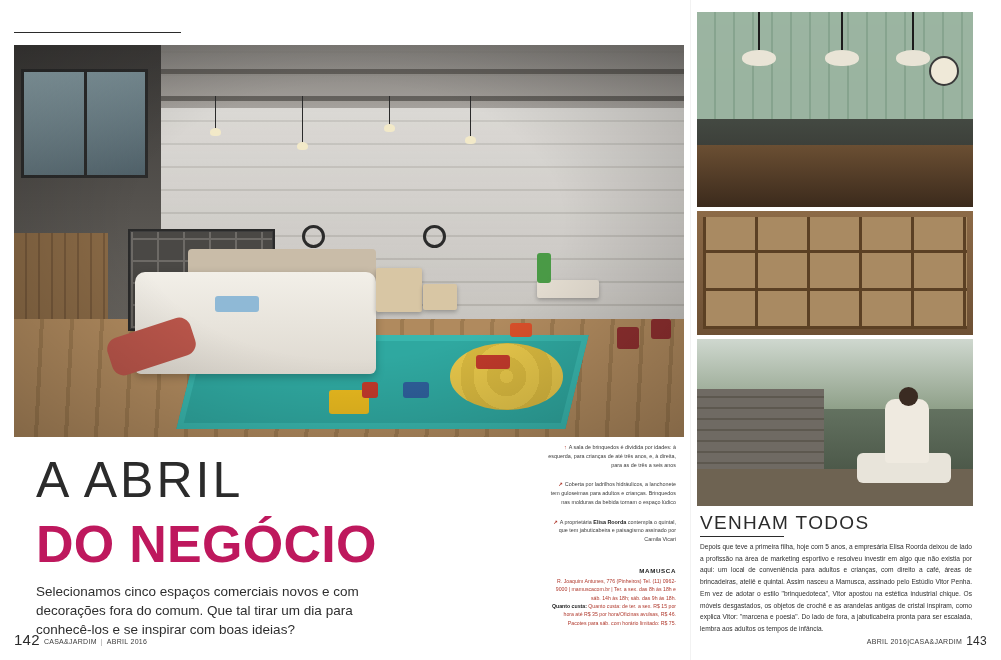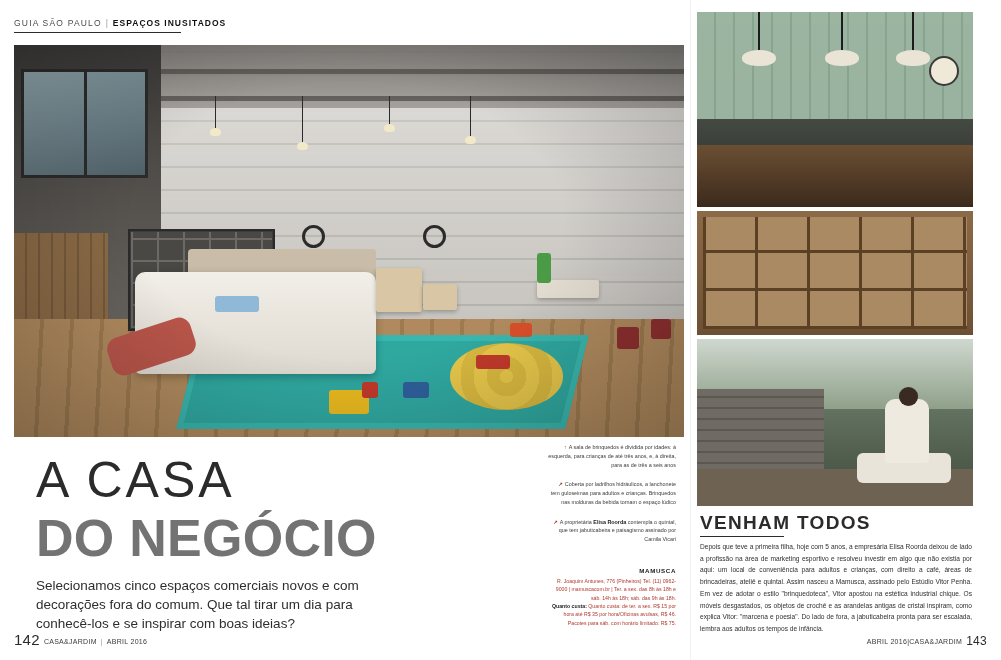--- a/index.html
+++ b/index.html
@@ -172,22 +172,22 @@
     background:#3a2b22;border-radius:50%;}
   .p-girl .ground{position:absolute;left:0;bottom:0;width:100%;height:22%;
     background:#6e6352;}
 
   
   .headline{position:absolute;left:36px;top:455px;width:400px;}
   .h-line1{
     font-size:50px;font-weight:300;letter-spacing:.06em;color:#2b2b2b;line-height:1;
   }
   .h-line2{
-    font-size:52px;font-weight:bold;letter-spacing:.005em;color:#737373;line-height:1.05;
-    margin-top:6px;
+    font-size:52px;font-weight:bold;letter-spacing:.005em;color:#be185d;line-height:1.05;
+    margin-top:12px;
   }
   .deck{
     margin-top:10px;width:348px;
     font-size:13.5px;line-height:1.42;color:#2e2e2e;font-weight:300;
   }
   .credit{
     margin-top:12px;font-size:7.5px;color:#3a3a3a;letter-spacing:.02em;
   }
   .credit b{font-weight:bold;}
 
@@ -204,21 +204,21 @@
   }
   .service .sv-title{
     font-size:6.2px;font-weight:bold;letter-spacing:.1em;color:#222;margin-bottom:3px;
   }
   .service .sv-body{font-size:5.2px;line-height:1.6;color:#b03a2e;}
   .service .sv-body b{color:#222;}
 
   
   .r-title{
     position:absolute;left:700px;top:512px;
-    font-size:19px;font-weight:700;letter-spacing:.07em;color:#2b2b2b;
+    font-size:19px;font-weight:400;letter-spacing:.07em;color:#2b2b2b;
   }
   .r-rule{position:absolute;left:700px;top:536px;width:84px;height:1px;background:#2b2b2b;}
   .r-body{
     position:absolute;left:700px;top:541px;width:272px;
     font-size:6.6px;line-height:1.78;color:#2f2f2f;text-align:justify;
   }
 
   
   .f-left{
     position:absolute;left:14px;bottom:12px;font-size:7px;color:#3a3a3a;letter-spacing:.04em;
@@ -232,23 +232,20 @@
   .f-right .pg{font-size:12px;color:#2b2b2b;vertical-align:-1px;margin-left:4px;}
   .gutter{
     position:absolute;left:690px;top:0;width:1px;height:660px;background:rgba(0,0,0,.05);
   }
 </style>
 </head>
 <body>
 
 <div class="spread">
 
-  <div class="header">
-    <span class="guia">GUIA SÃO PAULO</span><span class="sep">|</span><span class="sec">ESPAÇOS INUSITADOS</span>
-  </div>
   <div class="header-rule"></div>
 
   <div class="main-photo">
     <div class="mp-wall"></div>
     <div class="mp-ceiling"></div>
     <div class="mp-beam" style="top:6%"></div>
     <div class="mp-beam" style="top:13%"></div>
     <div class="mp-leftwall"></div>
     <div class="mp-glass"></div>
     <div class="mp-woodwall"></div>
@@ -303,21 +300,21 @@
   <div class="photo p-girl">
     <div class="sky"></div>
     <div class="wall"></div>
     <div class="ground"></div>
     <div class="seat"></div>
     <div class="person"></div>
     <div class="head"></div>
   </div>
 
   <div class="headline">
-    <div class="h-line1">A CASA</div>
+    <div class="h-line1">A ABRIL</div>
     <div class="h-line2">DO NEGÓCIO</div>
     <div class="deck">Selecionamos cinco espaços comerciais novos e com decorações fora do comum. Que tal tirar um dia para conhecê-los e se inspirar com boas ideias?</div>
   </div>
 
   <div class="caps">
     <div class="cap">
       <span class="ar">↑</span><span>A sala de brinquedos é dividida por idades: à esquerda, para crianças de até três anos, e, à direita, para as de três a seis anos</span>
     </div>
     <div class="cap">
       <span class="ar">↗</span><span>Coberta por ladrilhos hidráulicos, a lanchonete tem guloseimas para adultos e crianças. Brinquedos nas molduras da bebida tornam o espaço lúdico</span>

